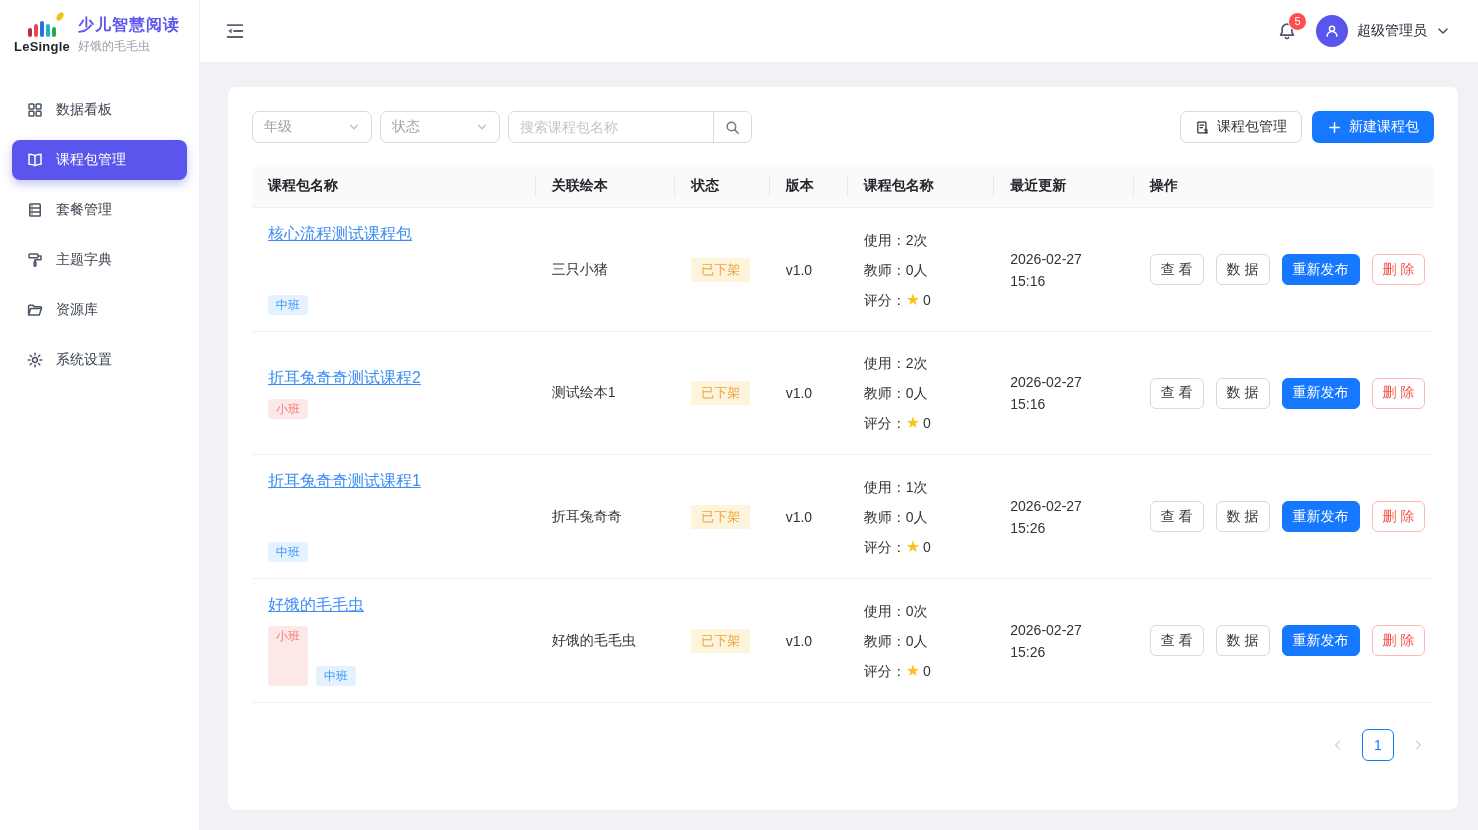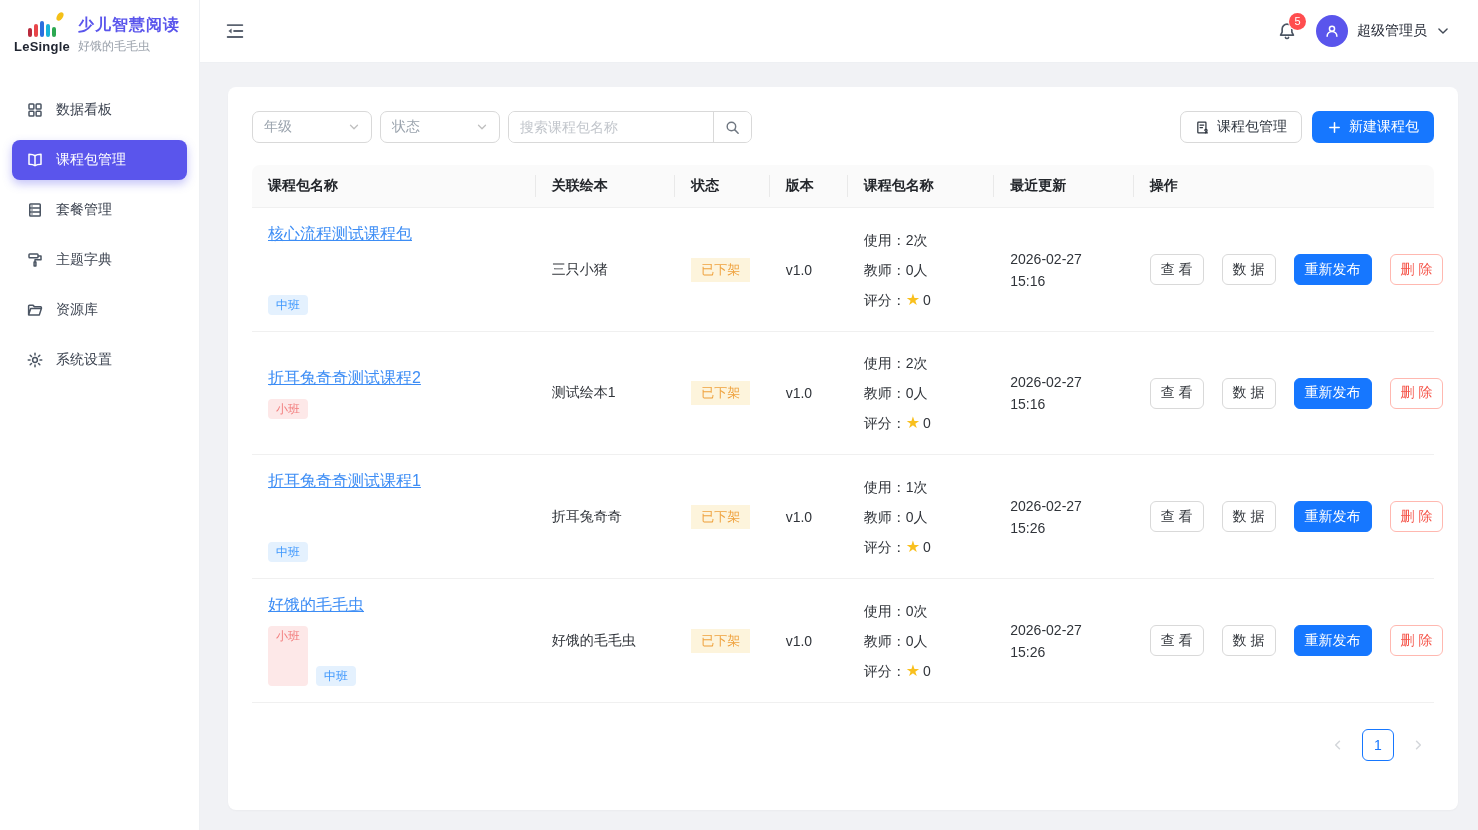--- a/index.html
+++ b/index.html
@@ -71,21 +71,21 @@
   tbody td { padding:16px; border-bottom:1px solid #f0f0f0; height:115px; vertical-align:middle; font-size:14px; color:#30343a; }
   .pkg-link { color:var(--link); cursor:pointer; display:inline-block; margin-bottom:10px; font-size:16px;text-decoration:underline; }
   .tag-row { display:flex; gap:8px; }
   .tag { display:inline-block; font-size:12px; line-height:20px; padding:0 8px; border-radius:4px; }
   .tag-blue { background:var(--tag_blue_bg); color:var(--tag_blue_text);margin-top:40px; }
   .tag-pink { background:var(--tag_pink_bg); color:var(--tag_pink_text); }
   .status-tag { display:inline-block; background:var(--warning_bg); color:var(--warning_text); font-size:13px; line-height:24px; padding:0 10px; border-radius:0; }
   .stat-line { line-height:30px; white-space:nowrap; color:#30343a; }
   .star { color:var(--star); font-size:16px; margin-right:3px; }
   .date-cell div { line-height:22px; }
-  .actions { display:flex; gap:18px; flex-wrap:nowrap; }
+  .actions { display:flex; gap:12px; flex-wrap:nowrap; }
   .abtn { height:31px; padding:0 10px; border-radius:6px; font-size:14px; display:inline-flex; align-items:center; cursor:pointer; white-space:nowrap; border:1px solid #d9d9d9; background:#fff; color:#33373d; font-family:inherit; }
   .abtn-primary { background:var(--primary); border-color:var(--primary); color:#fff; }
   .abtn-danger { border-color:var(--danger_border); color:var(--danger); }
 
   
   .pagination { display:flex; justify-content:flex-end; align-items:center; gap:8px; margin-top:26px; }
   .pg-item { width:32px; height:32px; border-radius:6px; display:flex; align-items:center; justify-content:center; cursor:pointer; }
   .pg-arrow { color:#d4d7db; }
   .pg-arrow svg { width:14px; height:14px; }
   .pg-num { border:1px solid var(--primary); color:var(--primary); font-size:14px; background:#fff; }

